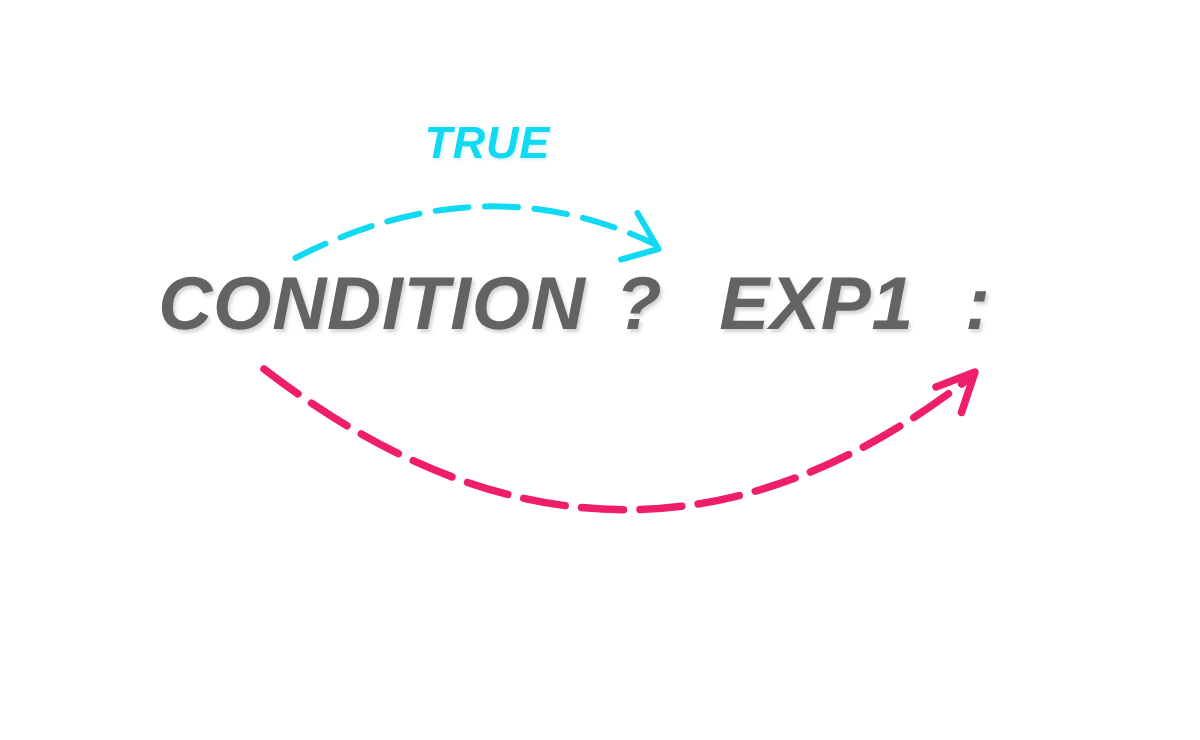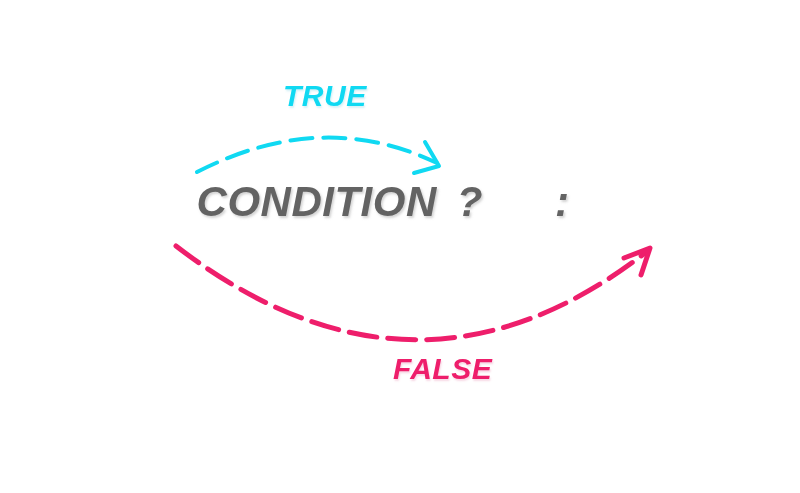--- a/index.html
+++ b/index.html
@@ -36,21 +36,21 @@
     display: flex;
     flex-direction: row;
     align-items: baseline;
     justify-content: center;
     white-space: nowrap;
   }
   .expr-token {
     font-family: "Liberation Sans", sans-serif;
     font-style: italic;
     font-weight: bold;
-    font-size: 42px;
+    font-size: 50px;
     line-height: 52px;
     letter-spacing: 0.5px;
     color: #636363;
     text-shadow: 1.5px 2px 2.5px rgba(140, 140, 140, 0.38);
   }
   .gap-sm { width: 20px; }
   .gap-md { width: 34px; }
   .gap-lg { width: 38px; }
 
   .branch-label {
@@ -94,20 +94,20 @@
     </g>
   </svg>
 
   <div class="branch-label" id="label-true">TRUE</div>
 
   <div class="expr-row">
     <span class="expr-token">CONDITION</span>
     <span class="gap-sm"></span>
     <span class="expr-token">?</span>
     <span class="gap-lg"></span>
+    <span class="expr-token">EXP1</span>
     <span class="gap-md"></span>
     <span class="expr-token">:</span>
     <span class="gap-md"></span>
   </div>
 
-  <div class="branch-label" id="label-false">FALSE</div>
 
 </div>
 
 </body></html>

